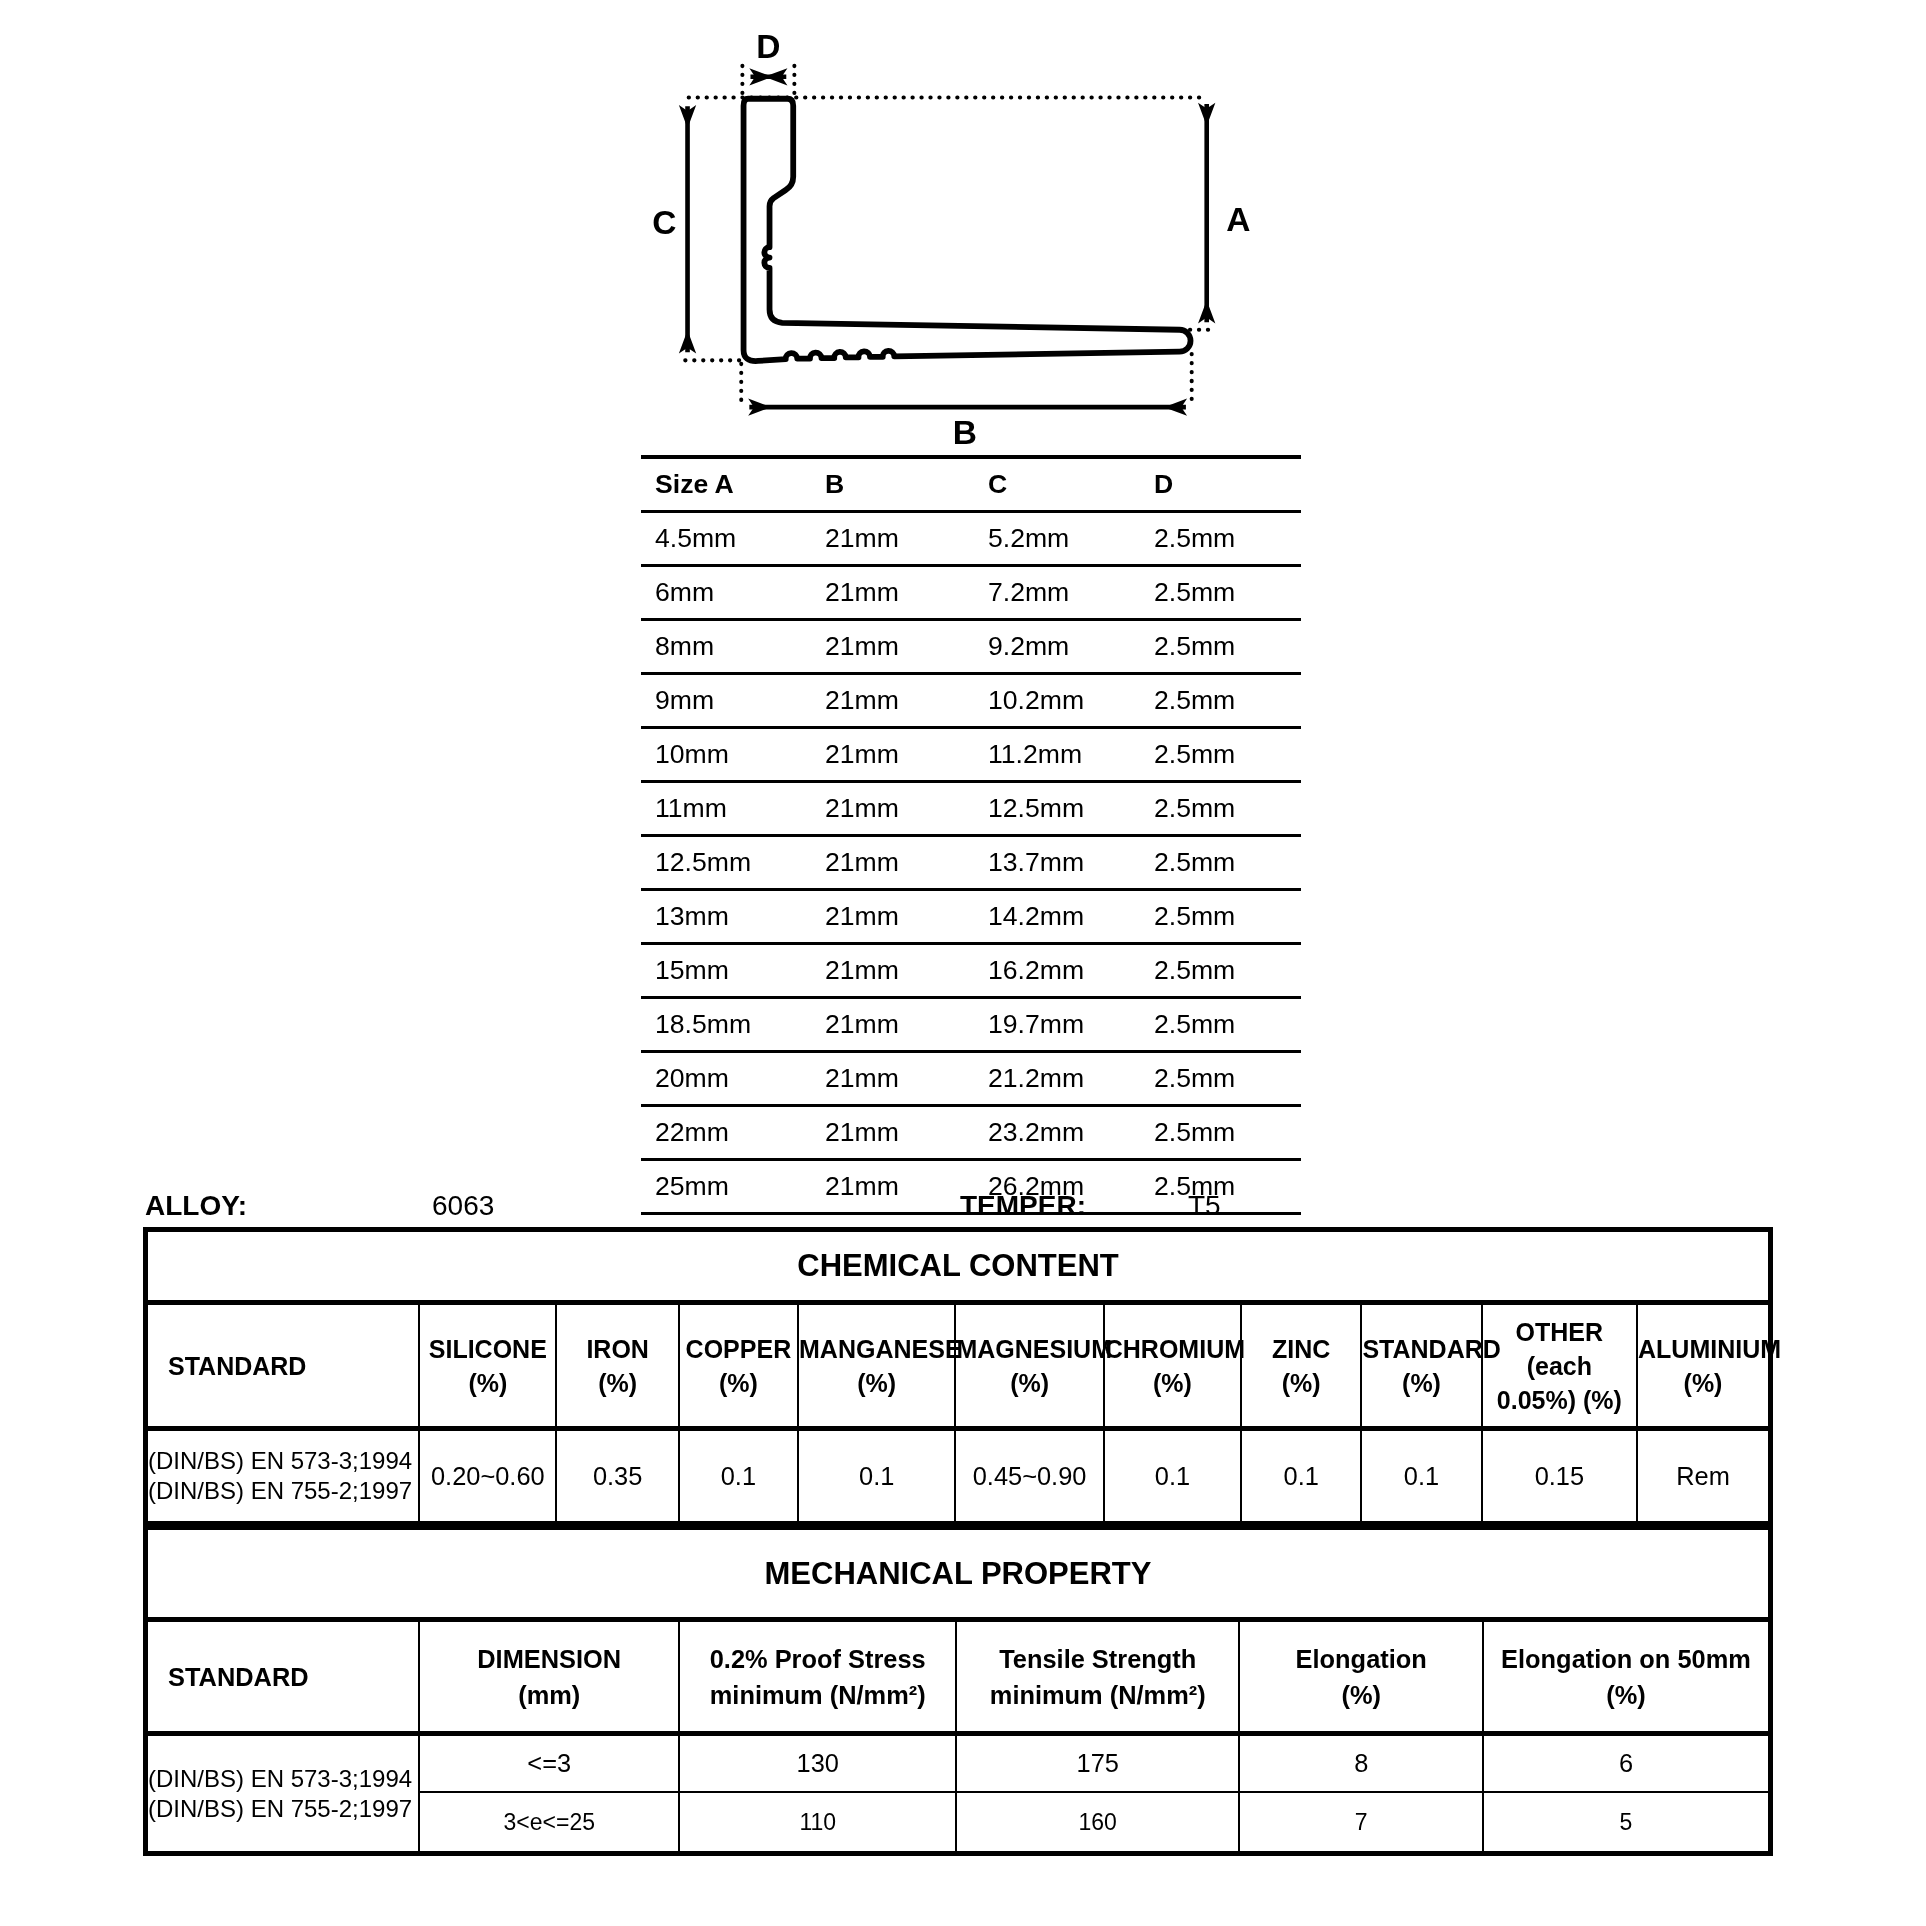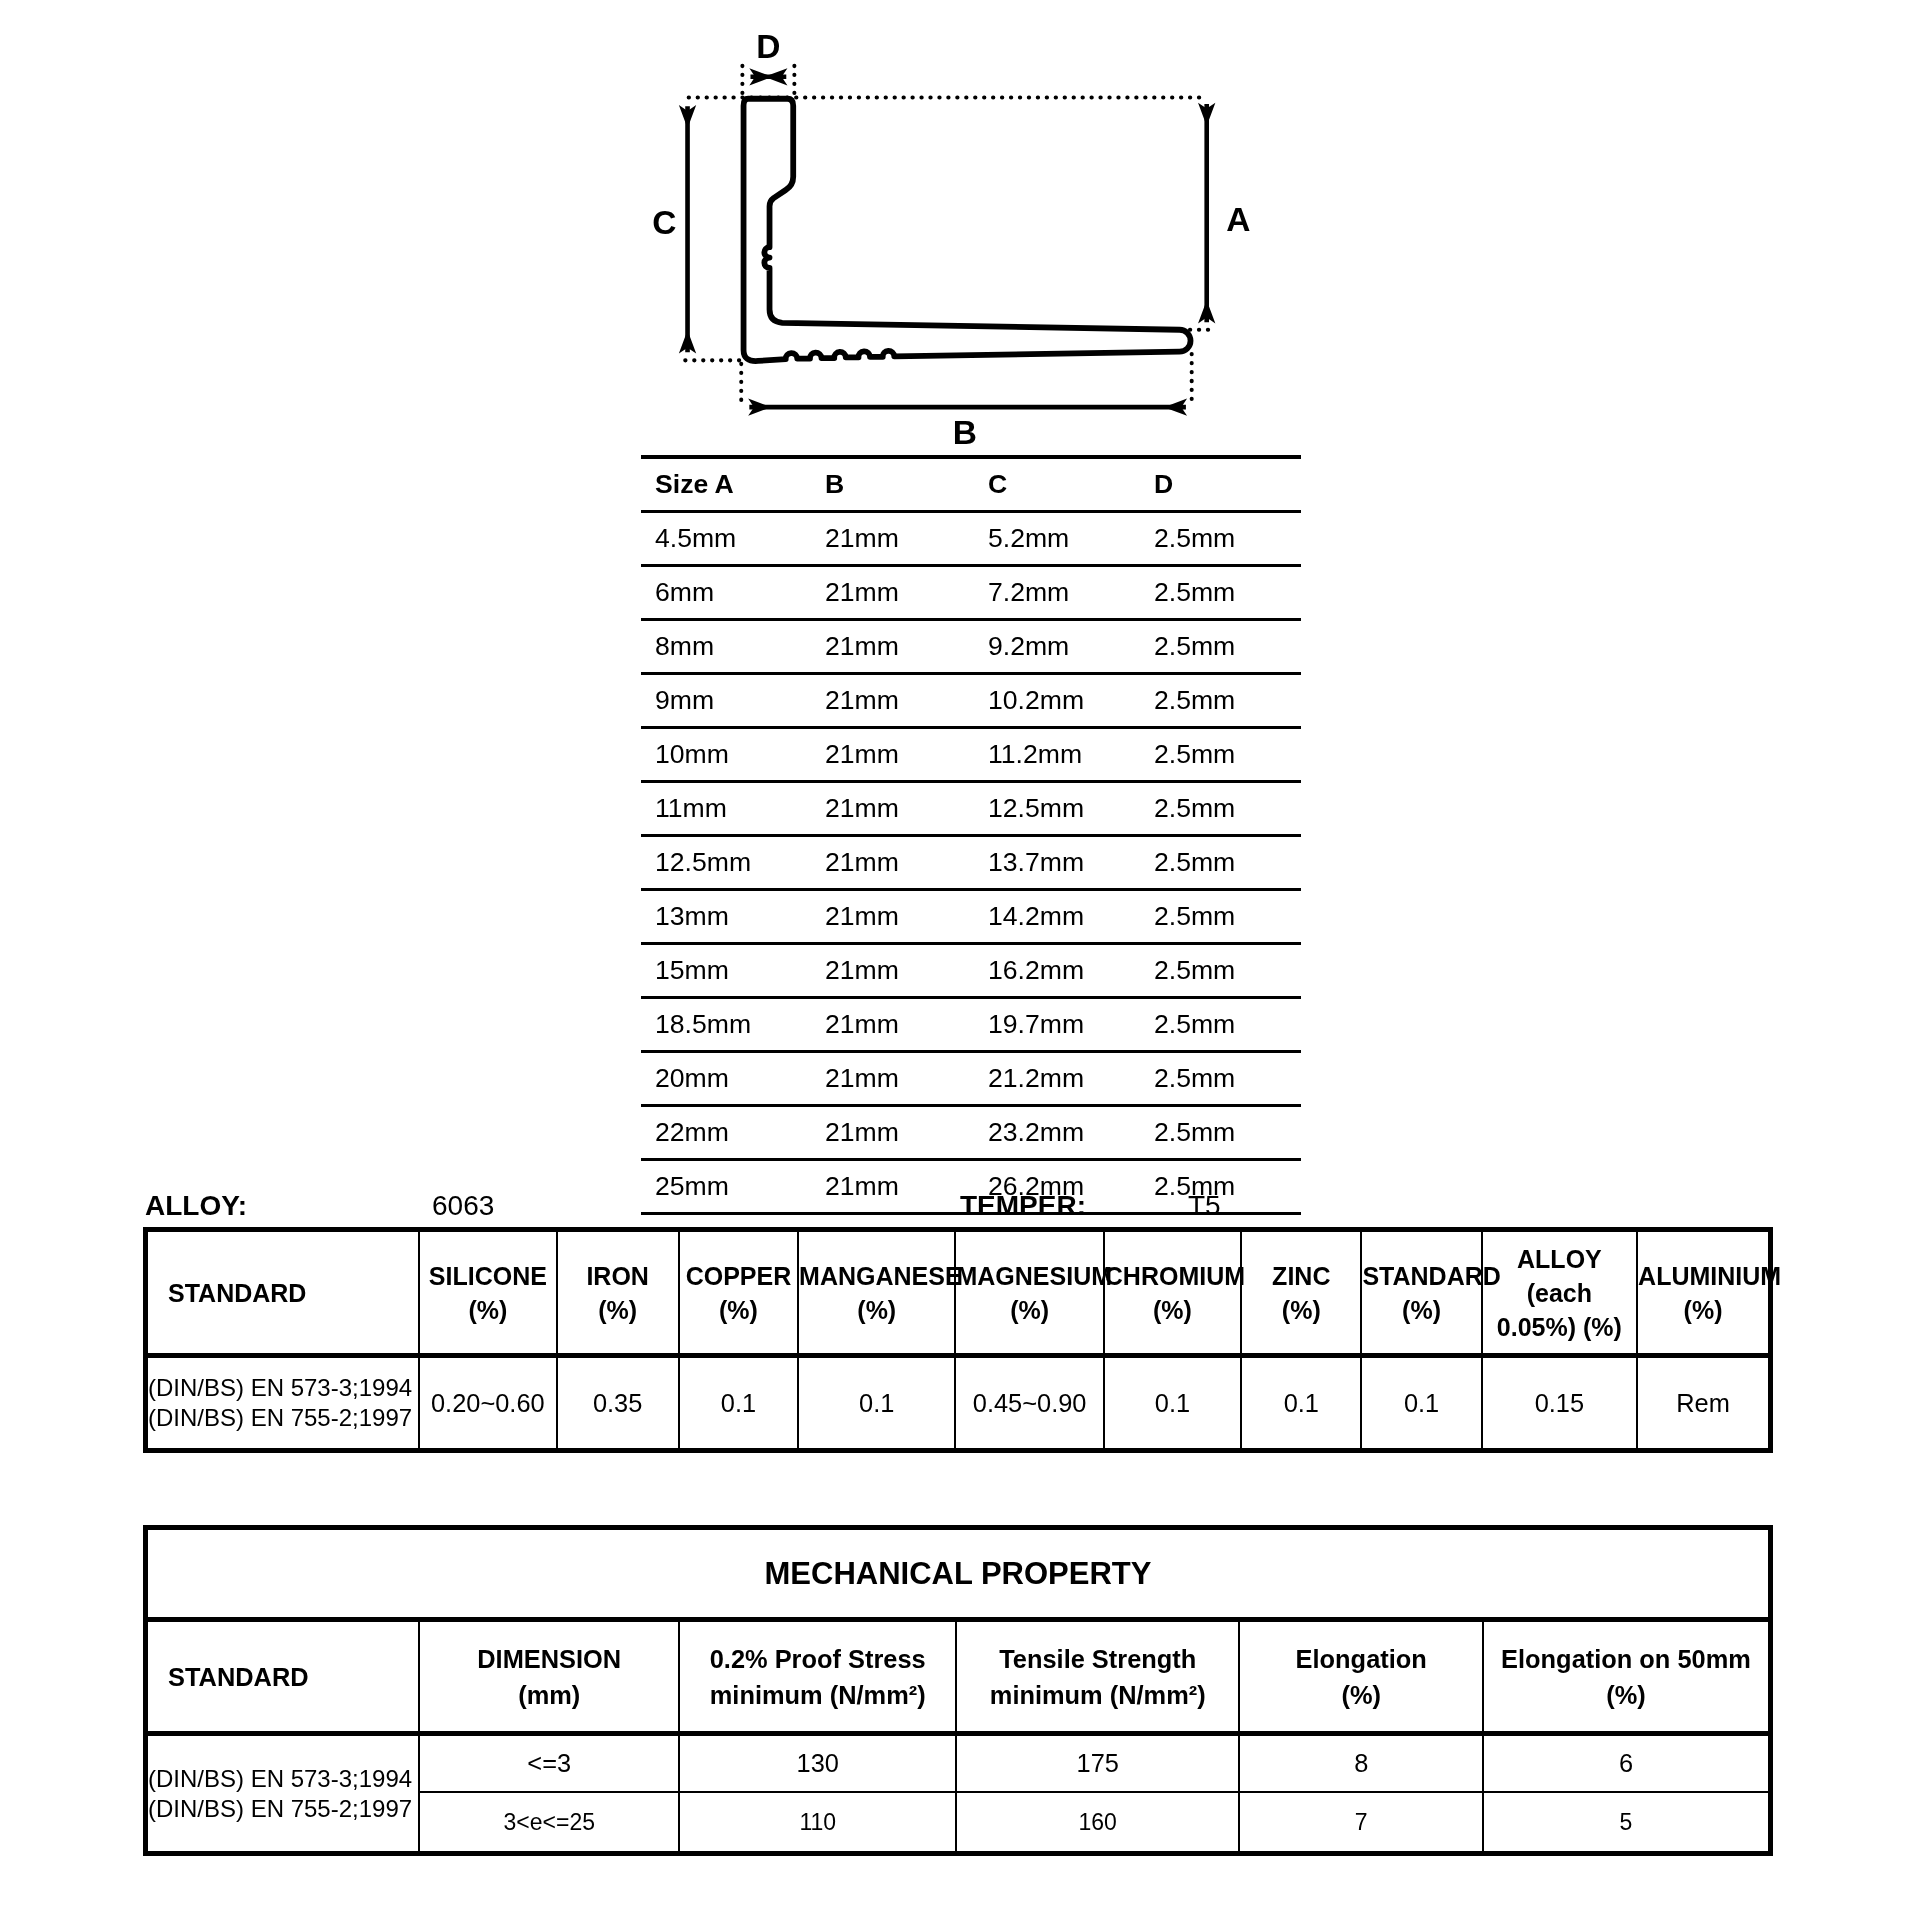--- a/index.html
+++ b/index.html
@@ -187,20 +187,23 @@
         <col style="width:119px">
       <col style="width:157px">
         <col style="width:148px">
         <col style="width:137px">
         <col style="width:120px">
       <col style="width:120px">
         <col style="width:155px">
         <col style="width:133px">
     </colgroup>
     <tbody>
+        <tr class="title-row">
+      <td colspan="11">CHEMICAL CONTENT</td>
+    </tr>
     <tr class="head-row">
       <td class="std-head">
         <div class="hl">STANDARD</div>
       </td>
       <td>
         <div class="hl">SILICONE</div>
         <div class="hl">(%)</div>
       </td>
       <td>
         <div class="hl">IRON</div>
@@ -224,21 +227,21 @@
       </td>
       <td>
         <div class="hl">ZINC</div>
         <div class="hl">(%)</div>
       </td>
       <td>
         <div class="hl">STANDARD</div>
         <div class="hl">(%)</div>
       </td>
       <td>
-        <div class="hl">ALLOY (each</div>
+        <div class="hl">OTHER (each</div>
         <div class="hl">0.05%) (%)</div>
       </td>
       <td>
         <div class="hl">ALUMINIUM</div>
         <div class="hl">(%)</div>
       </td>
     </tr>
     <tr class="data-row">
       <td class="std-cell">
         <div class="stdline">(DIN/BS) EN 573-3;1994</div>

